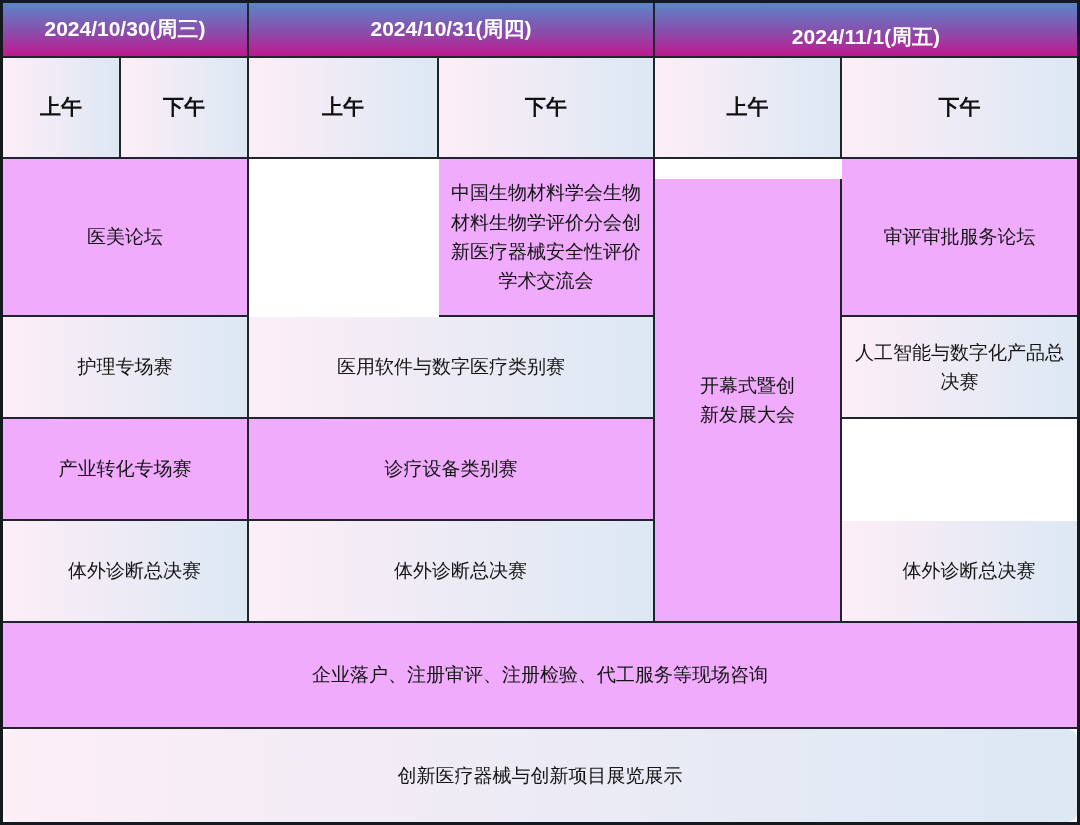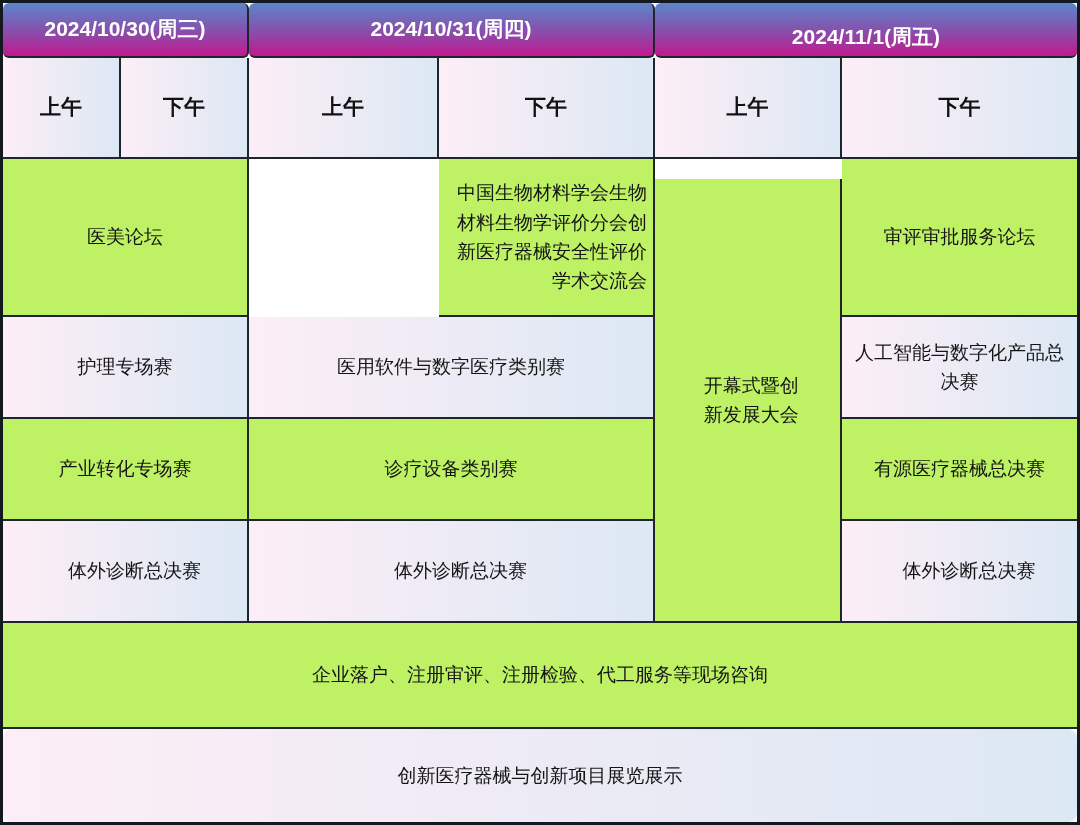--- a/index.html
+++ b/index.html
@@ -31,27 +31,27 @@
     background:linear-gradient(180deg,#5b86c9 0%,#8a4dab 55%,#c2188f 100%);
     color:#ffffff;font-weight:bold;font-size:21px;
   }
   .sub{
     background:linear-gradient(90deg,#fdeef6 0%,#dce8f4 100%);
     font-weight:bold;font-size:21px;color:#111111;text-align:right;
   }
   .grad{
     background:linear-gradient(90deg,#fdeef6 0%,#dce8f4 100%);
   }
-  .white{background:#bef264;text-align:right;}
+  .white{background:#f0abfc;}
   
   .c12{grid-column:1/3;} .c34{grid-column:3/5;} .c56{grid-column:5/7;align-items:flex-end;}
   .c1{grid-column:1;} .c2{grid-column:2;} .c3{grid-column:3;}
   .c4{grid-column:4;} .c5{grid-column:5;} .c6{grid-column:6;}
   .cAll{grid-column:1/7;}
-  .r1{grid-row:1;border-radius:6px;} .r2{grid-row:2;} .r3{grid-row:3;} .r4{grid-row:4;}
+  .r1{grid-row:1;} .r2{grid-row:2;} .r3{grid-row:3;} .r4{grid-row:4;}
   .r5{grid-row:5;} .r6{grid-row:6;padding-left:25px;} .r7{grid-row:7;} .r8{grid-row:8;}
   .r36{grid-row:3/7;margin-top:20px;}
   .narrow{display:inline-block;width:5.4em;}
   .pad-wrap{padding:2px 12px;}
 </style>
 </head>
 <body>
 
 <div class="schedule">
 
@@ -106,23 +106,20 @@
   <div class="cell grad c6 r4 last-col pad-wrap">
     <span>人工智能与数字化产品总决赛</span>
   </div>
 
   <div class="cell white c12 r5">
     <span>产业转化专场赛</span>
   </div>
   <div class="cell white c34 r5">
     <span>诊疗设备类别赛</span>
   </div>
-  <div class="cell white c6 r5 last-col">
-    <span>有源医疗器械总决赛</span>
-  </div>
 
   <div class="cell grad c12 r6">
     <span>体外诊断总决赛</span>
   </div>
   <div class="cell grad c34 r6">
     <span>体外诊断总决赛</span>
   </div>
   <div class="cell grad c6 r6 last-col">
     <span>体外诊断总决赛</span>
   </div>

